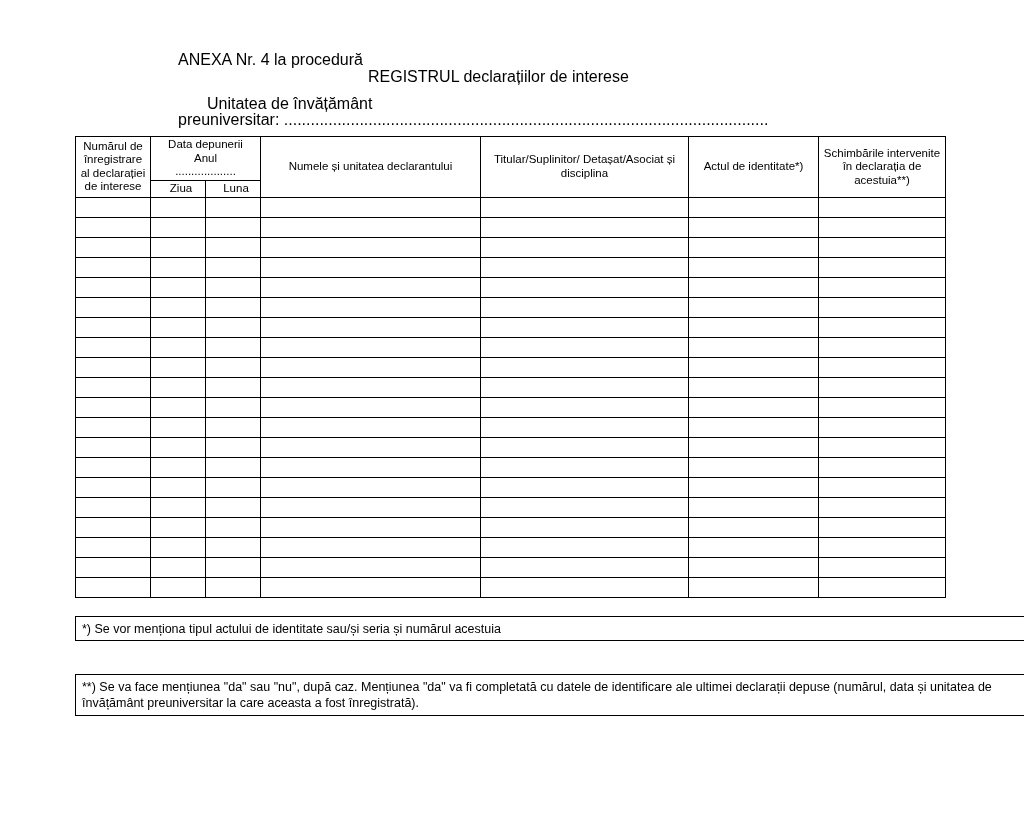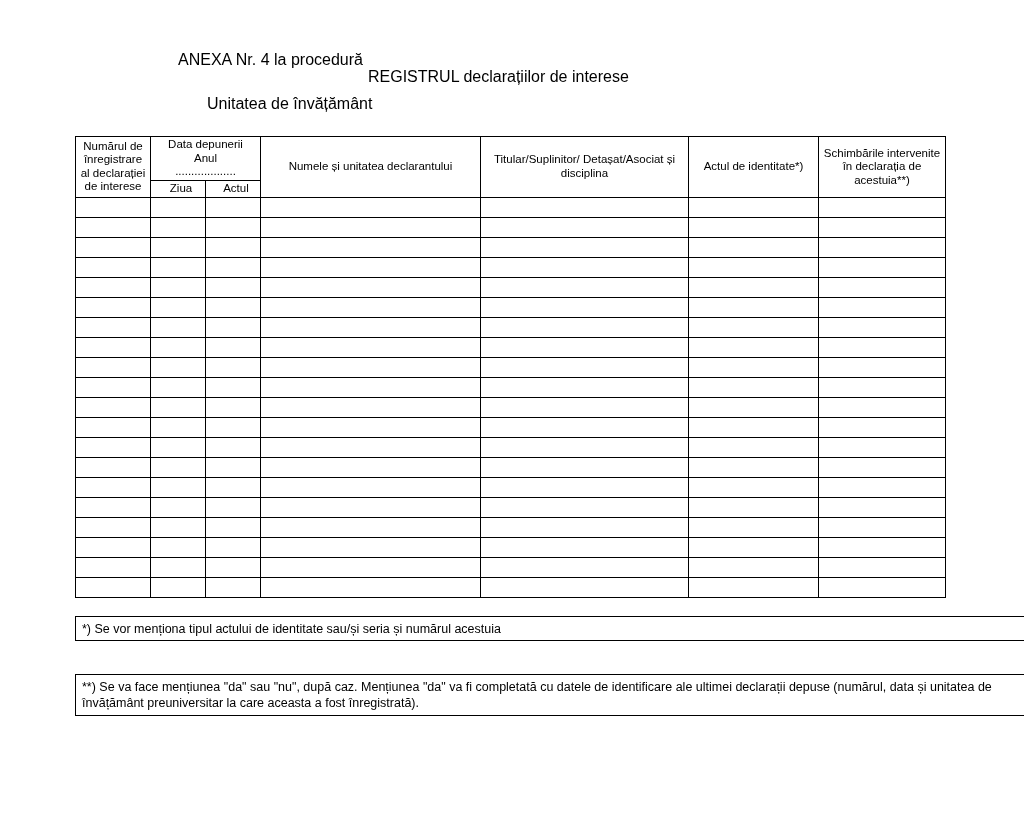--- a/index.html
+++ b/index.html
@@ -65,20 +65,23 @@
 <body>
 
 <div class="page">
 
   <div class="abs serif" style="left:178px; top:52px;">ANEXA Nr. 4 la procedură</div>
 
   <div class="abs serif" style="left:368px; top:69px;">REGISTRUL declarațiilor de interese</div>
 
   <div class="abs serif" style="left:178px; top:96px;margin-left:29px;">Unitatea de învățământ</div>
 
+  <div class="abs serif" style="left:178px; top:112px;">
+    <span>preuniversitar:</span><span> .............................................................................................................</span>
+  </div>
 
   <table class="register-table">
     <colgroup>
       <col style="width:75px;">
       <col style="width:55px;">
       <col style="width:55px;">
       <col style="width:220px;">
       <col style="width:208px;">
       <col style="width:130px;">
       <col style="width:127px;">
@@ -93,21 +96,21 @@
             <span>...................</span>
           </div>
         </th>
         <th rowspan="2">Numele și unitatea declarantului</th>
         <th rowspan="2">Titular/Suplinitor/ Detașat/Asociat și disciplina</th>
         <th rowspan="2">Actul de identitate*)</th>
         <th rowspan="2">Schimbările intervenite în declarația de acestuia**)</th>
       </tr>
       <tr class="head-sub">
         <th>Ziua</th>
-        <th>Actul</th>
+        <th>Luna</th>
       </tr>
     </thead>
     <tbody id="empty-rows">
         <tr>
           <td></td>
           <td></td>
           <td></td>
           <td></td>
           <td></td>
           <td></td>

